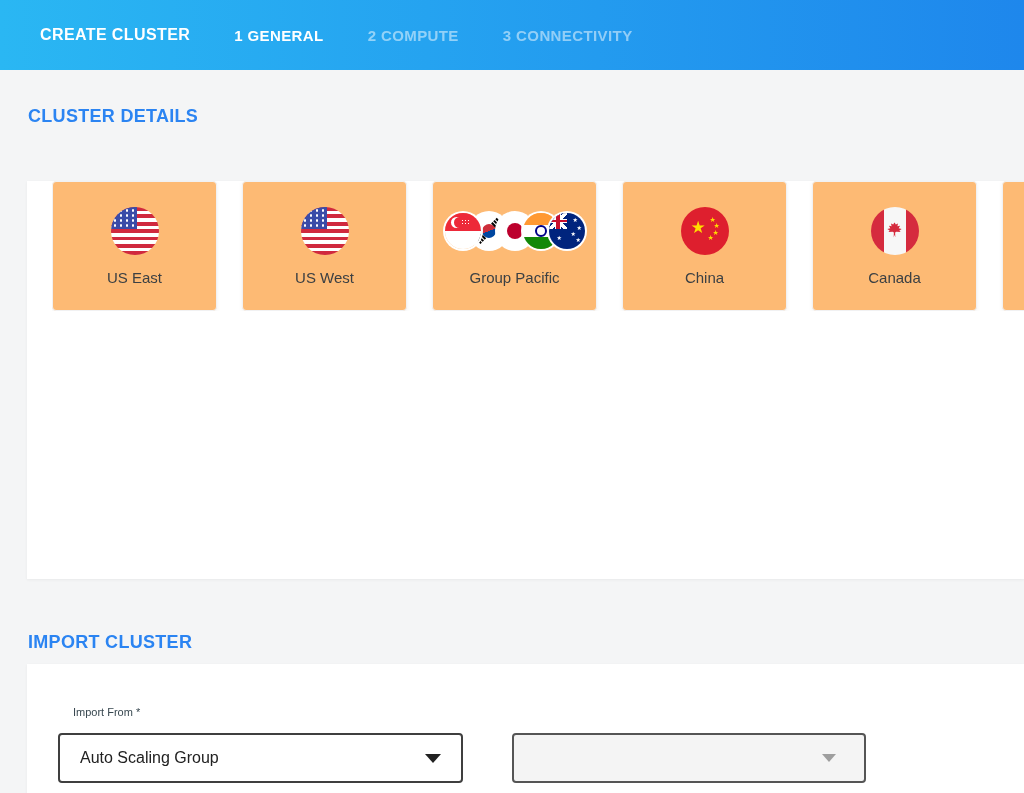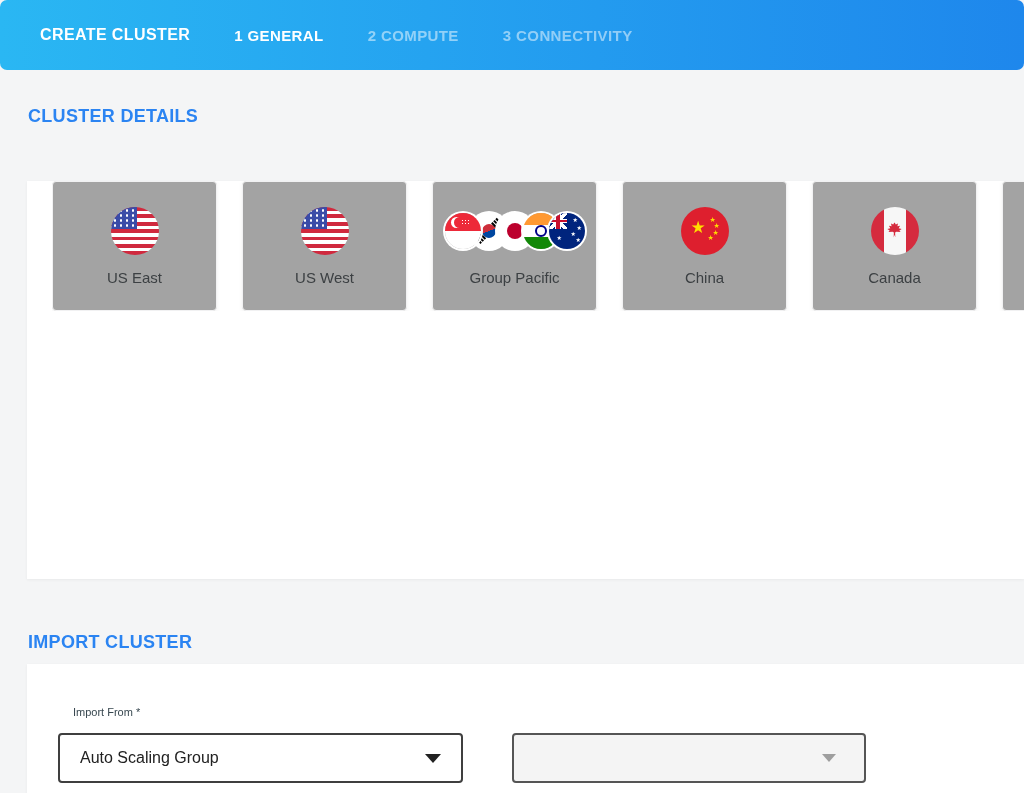--- a/index.html
+++ b/index.html
@@ -12,21 +12,21 @@
   body{
     font-family:"Liberation Sans","DejaVu Sans",sans-serif;
     background:#f4f5f6;
     color:#37474f;
   }
   
   .wizard-header{
     height:70px;
     background:linear-gradient(90deg,var(--grad-start) 0%,var(--grad-end) 100%);
     display:flex;align-items:center;
-    padding-left:40px;gap:44px;border-radius:7px;
+    padding-left:40px;gap:44px;
   }
   .wizard-title{
     color:#fff;font-size:16px;font-weight:700;letter-spacing:.4px;
   }
   .step{
     font-size:15px;font-weight:700;letter-spacing:.4px;
     color:rgba(255,255,255,.5);cursor:pointer;white-space:nowrap;
   }
   .step.active{color:#ffffff;}
   
@@ -52,21 +52,21 @@
     height:50px;border:2px solid #3f3f3f;border-radius:4px;background:#fff;
     font-size:16px;padding:0 14px;color:#212121;outline:none;display:block;
   }
   .input-name{width:405px;}
   .input-identifier{width:446px;}
   
   .regions-row{display:flex;gap:25px;margin:54px 0 0 25px;overflow:hidden;}
   .region-cards{display:flex;gap:25px;flex:0 0 auto;}
   .region-card{
     width:165px;height:130px;flex:0 0 auto;
-    background:#a3a3a3;border:1px solid #f1f1f2;border-radius:4px;
+    background:#fdba74;border:1px solid #f1f1f2;border-radius:4px;
     box-shadow:0 1px 4px rgba(0,0,0,.06);
     display:flex;flex-direction:column;align-items:center;justify-content:center;
     cursor:pointer;
   }
   .region-card.partial{width:165px;}
   .flag-stack{display:flex;align-items:center;height:50px;}
   .region-label{font-size:15px;color:#3c4043;margin-top:13px;}
   
   .flag{
     position:relative;display:inline-block;

